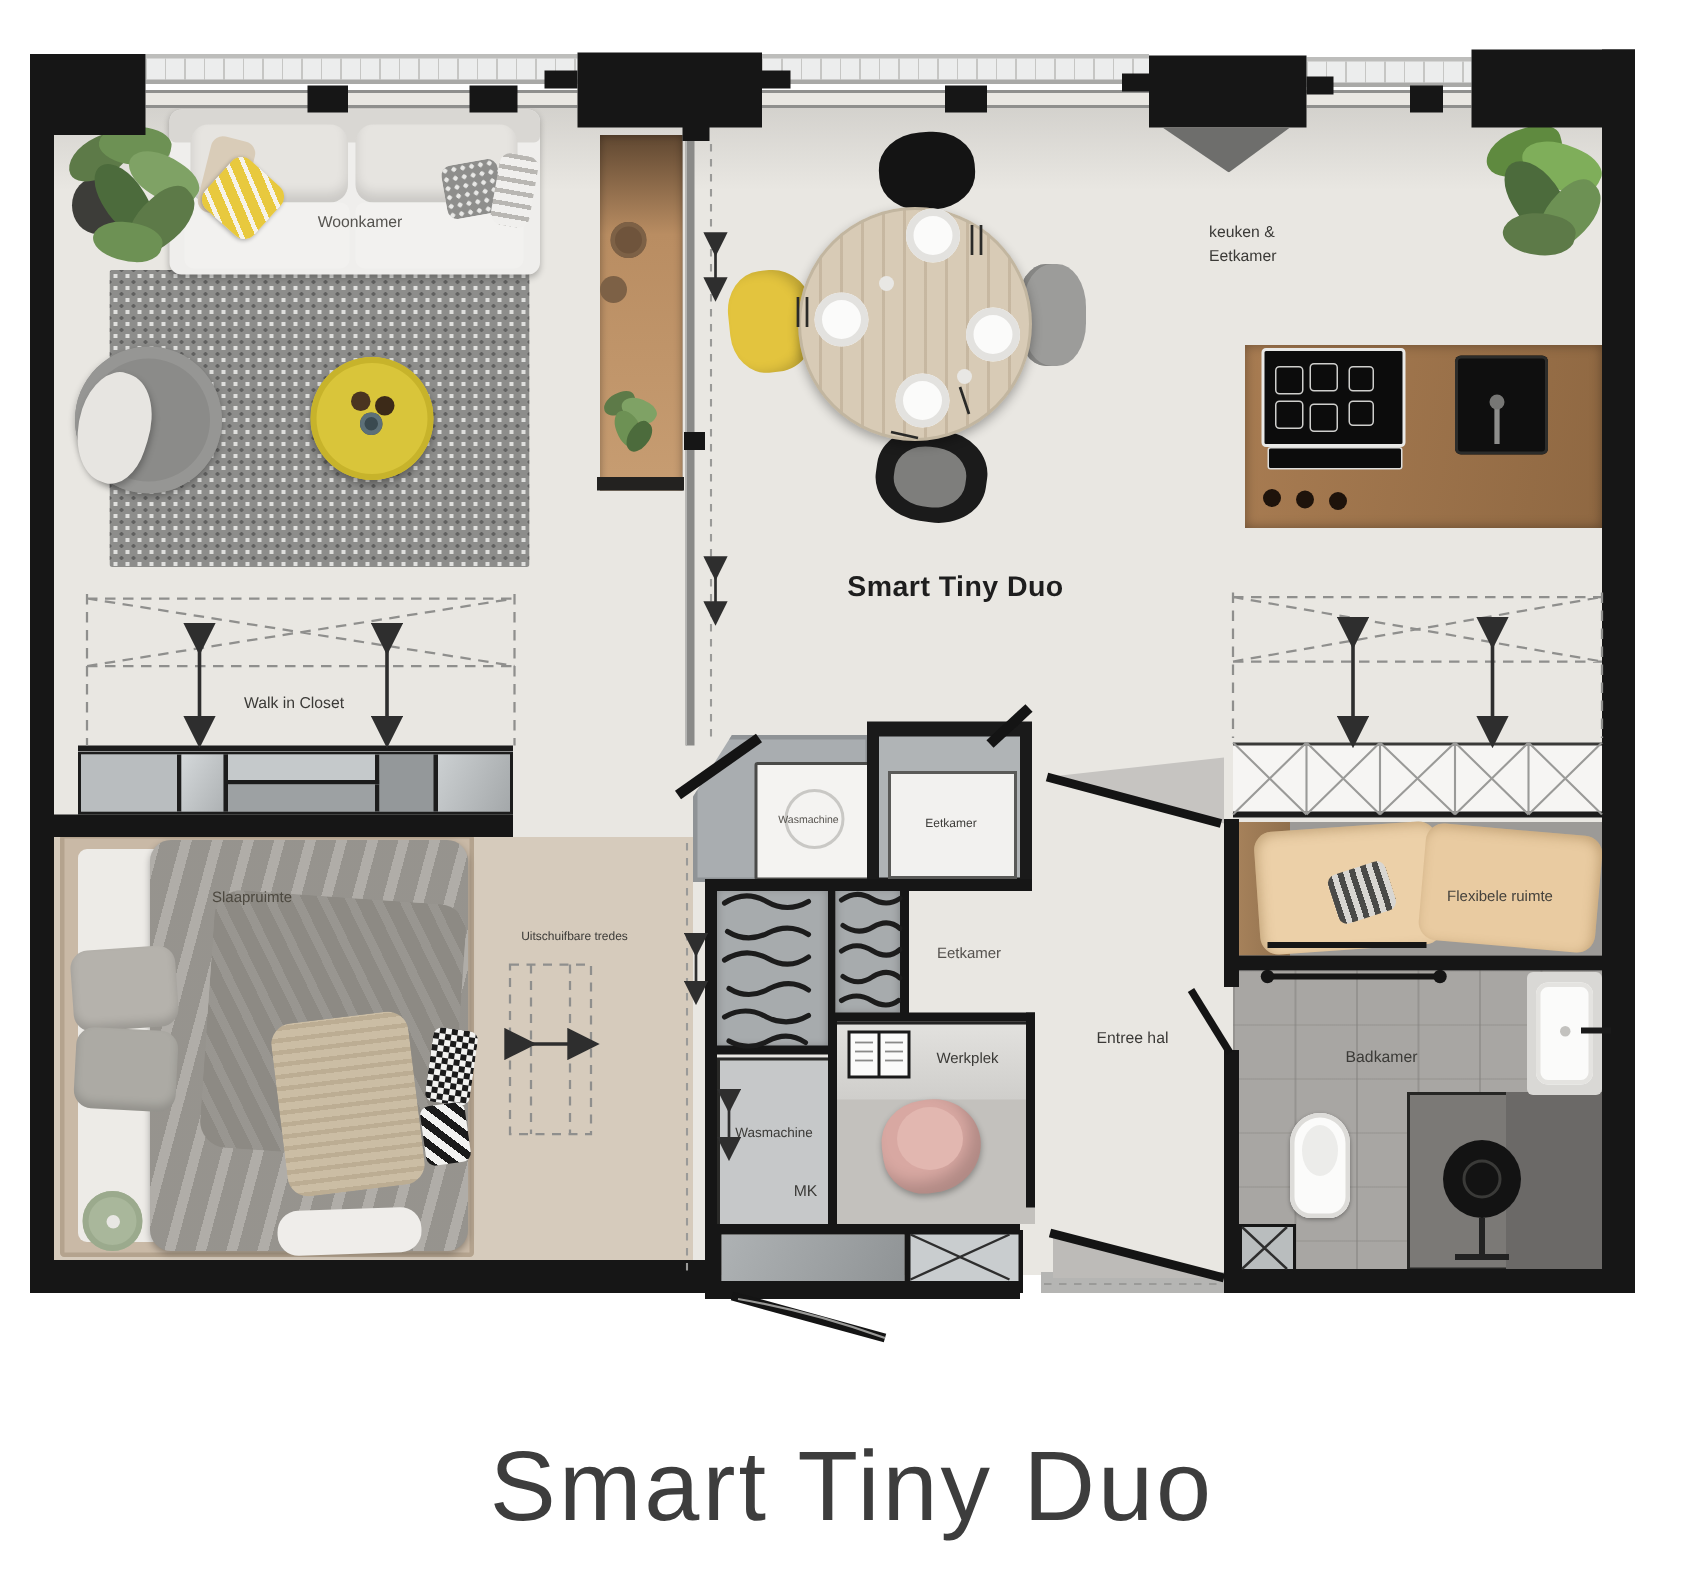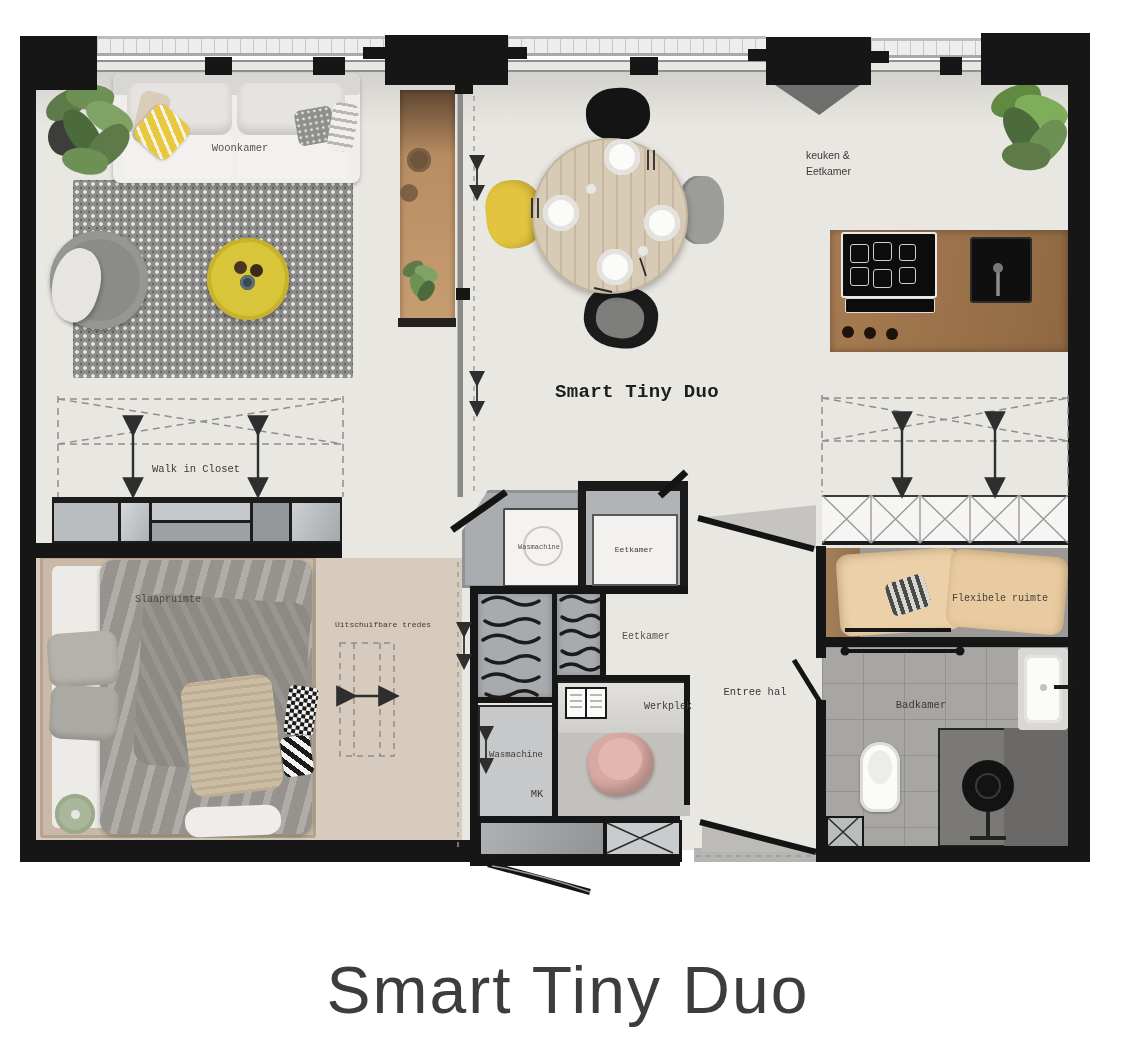--- a/index.html
+++ b/index.html
@@ -1,21 +1,21 @@
 <!DOCTYPE html>
 <html><head>
 <meta charset="utf-8">
 <style>
   html,body{margin:0;padding:0;background:#ffffff;}
   #stage{position:relative;width:1136px;height:1050px;background:#ffffff;overflow:hidden;
          font-family:"Liberation Sans",sans-serif;}
   .abs{position:absolute;}
   .wall{position:absolute;background:#161616;}
   .label{position:absolute;transform:translate(-50%,-50%);white-space:nowrap;color:#45423d;
-         font-family:Liberation Mono, monospace;text-align:center;pointer-events:none;}
+         font-family:Liberation Sans, sans-serif;text-align:center;pointer-events:none;}
   .sill{position:absolute;height:14px;background:#eceded;border-top:3px solid #bdbdbb;border-bottom:3px solid #a9a9a7;
         background-image:repeating-linear-gradient(90deg,#c6c6c4 0 1px,transparent 1px 13px);}
   .win{position:absolute;height:8px;border-top:2px solid #8f8f8d;border-bottom:2px solid #8f8f8d;}
   svg.overlay{position:absolute;left:0;top:0;pointer-events:none;}
   .round{border-radius:50%;}
   .leaf{position:absolute;background:#5d7a48;border-radius:62% 38% 55% 45%;}
 </style>
 </head>
 <body>
 <div id="stage">
@@ -342,21 +342,21 @@
   <div>Eetkamer</div>
 </div>
 <div class="label" style="left:196px;top:469px;font-size:10.5px;color:#3b3a37;">Walk in Closet</div>
 <div class="label" style="left:637px;top:392px;font-size:19px;font-weight:700;color:#1e1e1e;letter-spacing:.3px;">Smart Tiny Duo</div>
 <div class="label" style="left:168px;top:599px;font-size:10px;color:#4c483f;">Slaapruimte</div>
 <div class="label" style="left:383px;top:624px;font-size:8px;color:#3b3a37;">Uitschuifbare tredes</div>
 <div class="label" style="left:539px;top:547px;font-size:7px;color:#55524e;">Wasmachine</div>
 <div class="label" style="left:634px;top:549px;font-size:8px;color:#3b3a37;">Eetkamer</div>
 <div class="label" style="left:646px;top:636px;font-size:10px;color:#55524e;">Eetkamer</div>
 <div class="label" style="left:516px;top:755px;font-size:9px;color:#3b3a37;">Wasmachine</div>
-<div class="label" style="left:645px;top:706px;font-size:10px;color:#3b3a37;margin-left:23px;">Werkplek</div>
+<div class="label" style="left:645px;top:706px;font-size:10px;color:#3b3a37;">Werkplek</div>
 <div class="label" style="left:537px;top:794px;font-size:10.5px;color:#3b3a37;">MK</div>
 <div class="label" style="left:755px;top:692px;font-size:10.5px;color:#3b3a37;">Entree hal</div>
 <div class="label" style="left:1000px;top:598px;font-size:10px;color:#45423c;">Flexibele ruimte</div>
 <div class="label" style="left:921px;top:705px;font-size:10.5px;color:#3b3a37;">Badkamer</div>
 
 <div class="abs" style="left:0;top:952px;width:1136px;text-align:center;font-size:66px;font-weight:400;color:#3d3d3d;letter-spacing:2px;">Smart Tiny Duo</div>
 
 </div>
 
 </body></html>

